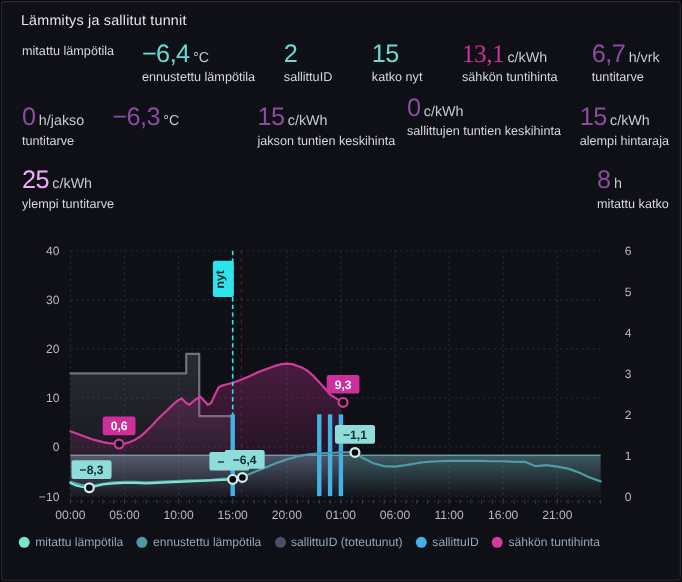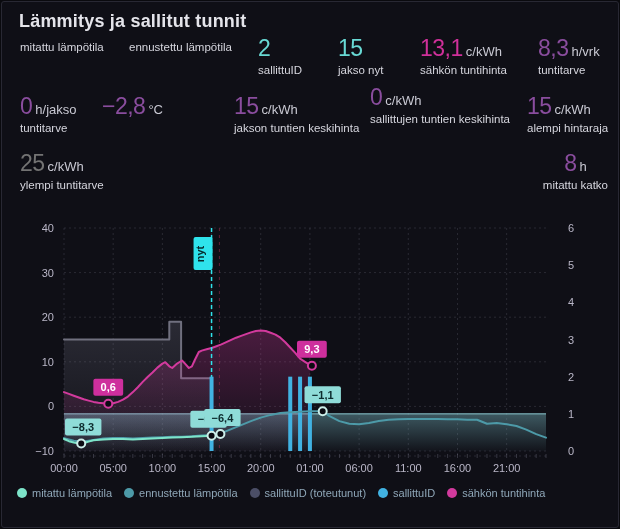--- a/index.html
+++ b/index.html
@@ -1,85 +1,86 @@
 <!DOCTYPE html>
 <html><head>
 <meta charset="utf-8">
 <style>
   html,body{margin:0;padding:0}
   body{width:620px;height:529px;background:#0a0a0e;font-family:"Liberation Sans",sans-serif;overflow:hidden;position:relative}
   .panel{position:absolute;inset:1px;background:#0f0f16;border:1px solid #282833;border-radius:3px;overflow:hidden}
-  .title{position:absolute;left:17px;top:9px;font-size:18px;font-weight:700;color:#e4e4ea;letter-spacing:.2px}
+  .title{position:absolute;left:17px;top:9px;font-size:13px;font-weight:400;color:#e4e4ea;letter-spacing:.2px}
   .stat{position:absolute;white-space:nowrap}
   .stat .val{font-size:23px;font-weight:500;line-height:23px;letter-spacing:-.5px}
   .stat .unit{font-size:13px;color:#c9c9d3;font-weight:500;margin-left:3px}
   .stat .lbl{font-size:11.5px;color:#d6d6de;margin-top:4px;line-height:13px}
-  .stat.right{text-align:center}
+  .stat.right{text-align:left}
   svg text{font-family:"Liberation Sans",sans-serif}
   .grid{stroke:rgba(205,205,228,.14);stroke-dasharray:2,3;fill:none}
   .ax{fill:#bab7c8;font-size:11px}
   .legend{position:absolute;left:15px;top:485px;display:flex;gap:12px;align-items:center}
   .legend-item{display:flex;align-items:center;gap:5px;cursor:pointer}
   .legend-item .dot{width:10px;height:10px;border-radius:50%;flex:0 0 auto}
   .legend-item .ltext{font-size:11px;color:#8fa7b8;line-height:12px}
 </style>
 </head>
 <body>
 
 <div class="panel">
   <div class="title">Lämmitys ja sallitut tunnit</div>
 
   
   <div class="stat" style="left:18px;top:35px">
     <div class="lbl">mitattu lämpötila</div>
   </div>
   <div class="stat" style="left:127px;top:35px">
+    <div><span class="val" style="color: rgb(104, 217, 212);">−6,4</span><span class="unit">°C</span></div>
     <div class="lbl">ennustettu lämpötila</div>
   </div>
   <div class="stat" style="left:256px;top:35px">
     <div><span class="val" style="color: rgb(104, 217, 212);">2</span><span class="unit"></span></div>
     <div class="lbl">sallittuID</div>
   </div>
   <div class="stat" style="left:336px;top:35px">
     <div><span class="val" style="color: rgb(104, 217, 212);">15</span><span class="unit"></span></div>
-    <div class="lbl">jakso nyt</div>
+    <div class="lbl">katko nyt</div>
   </div>
   <div class="stat" style="left:418px;top:35px">
-    <div><span class="val" style="color: rgb(208, 48, 154);">13,1</span><span class="unit">c/kWh</span></div>
+    <div><span class="val" style="color: rgb(208, 48, 154); font-family: Liberation Serif, serif;">13,1</span><span class="unit">c/kWh</span></div>
     <div class="lbl">sähkön tuntihinta</div>
   </div>
   <div class="stat" style="left:536px;top:35px">
-    <div><span class="val" style="color: rgb(138, 77, 158);">8,3</span><span class="unit">h/vrk</span></div>
+    <div><span class="val" style="color: rgb(138, 77, 158);">6,7</span><span class="unit">h/vrk</span></div>
     <div class="lbl">tuntitarve</div>
   </div>
 
   
   <div class="stat" style="left:18px;top:93px">
     <div><span class="val" style="color: rgb(138, 77, 158);">0</span><span class="unit">h/jakso</span></div>
     <div class="lbl">tuntitarve</div>
   </div>
   <div class="stat" style="left:100px;top:93px">
-    <div><span class="val" style="color: rgb(138, 77, 158);">−2,8</span><span class="unit">°C</span></div>
+    <div><span class="val" style="color: rgb(138, 77, 158);">−6,3</span><span class="unit">°C</span></div>
   </div>
   <div class="stat" style="left:232px;top:93px">
     <div><span class="val" style="color: rgb(138, 77, 158);">15</span><span class="unit">c/kWh</span></div>
     <div class="lbl">jakson tuntien keskihinta</div>
   </div>
   <div class="stat" style="left:368px;top:84px">
     <div><span class="val" style="color: rgb(138, 77, 158);">0</span><span class="unit">c/kWh</span></div>
     <div class="lbl">sallittujen tuntien keskihinta</div>
   </div>
   <div class="stat" style="left:525px;top:93px">
     <div><span class="val" style="color: rgb(138, 77, 158);">15</span><span class="unit">c/kWh</span></div>
     <div class="lbl">alempi hintaraja</div>
   </div>
 
   
   <div class="stat" style="left:18px;top:150px">
-    <div><span class="val" style="color: #737373;">25</span><span class="unit">c/kWh</span></div>
+    <div><span class="val" style="color: #f0abfc;">25</span><span class="unit">c/kWh</span></div>
     <div class="lbl">ylempi tuntitarve</div>
   </div>
   <div class="stat right" style="right:10px;top:150px">
     <div><span class="val" style="color: rgb(138, 77, 158);">8</span><span class="unit">h</span></div>
     <div class="lbl">mitattu katko</div>
   </div>
 
   
   <svg id="chart" width="618" height="527" viewBox="0 0 618 527">
       <defs>

